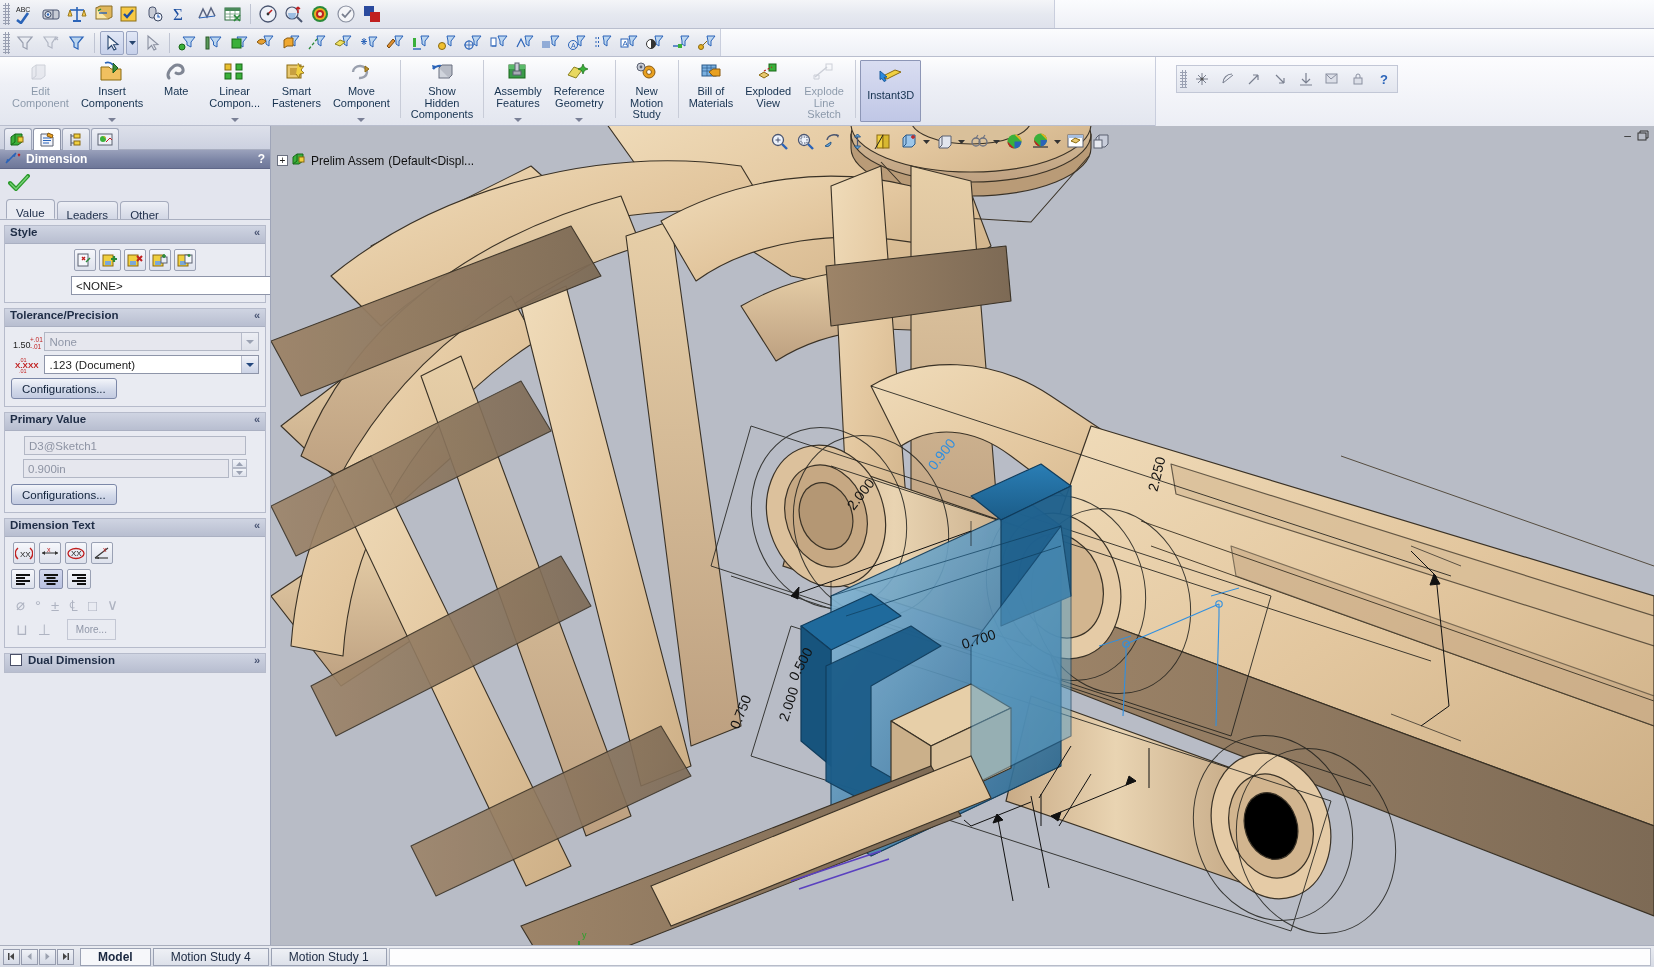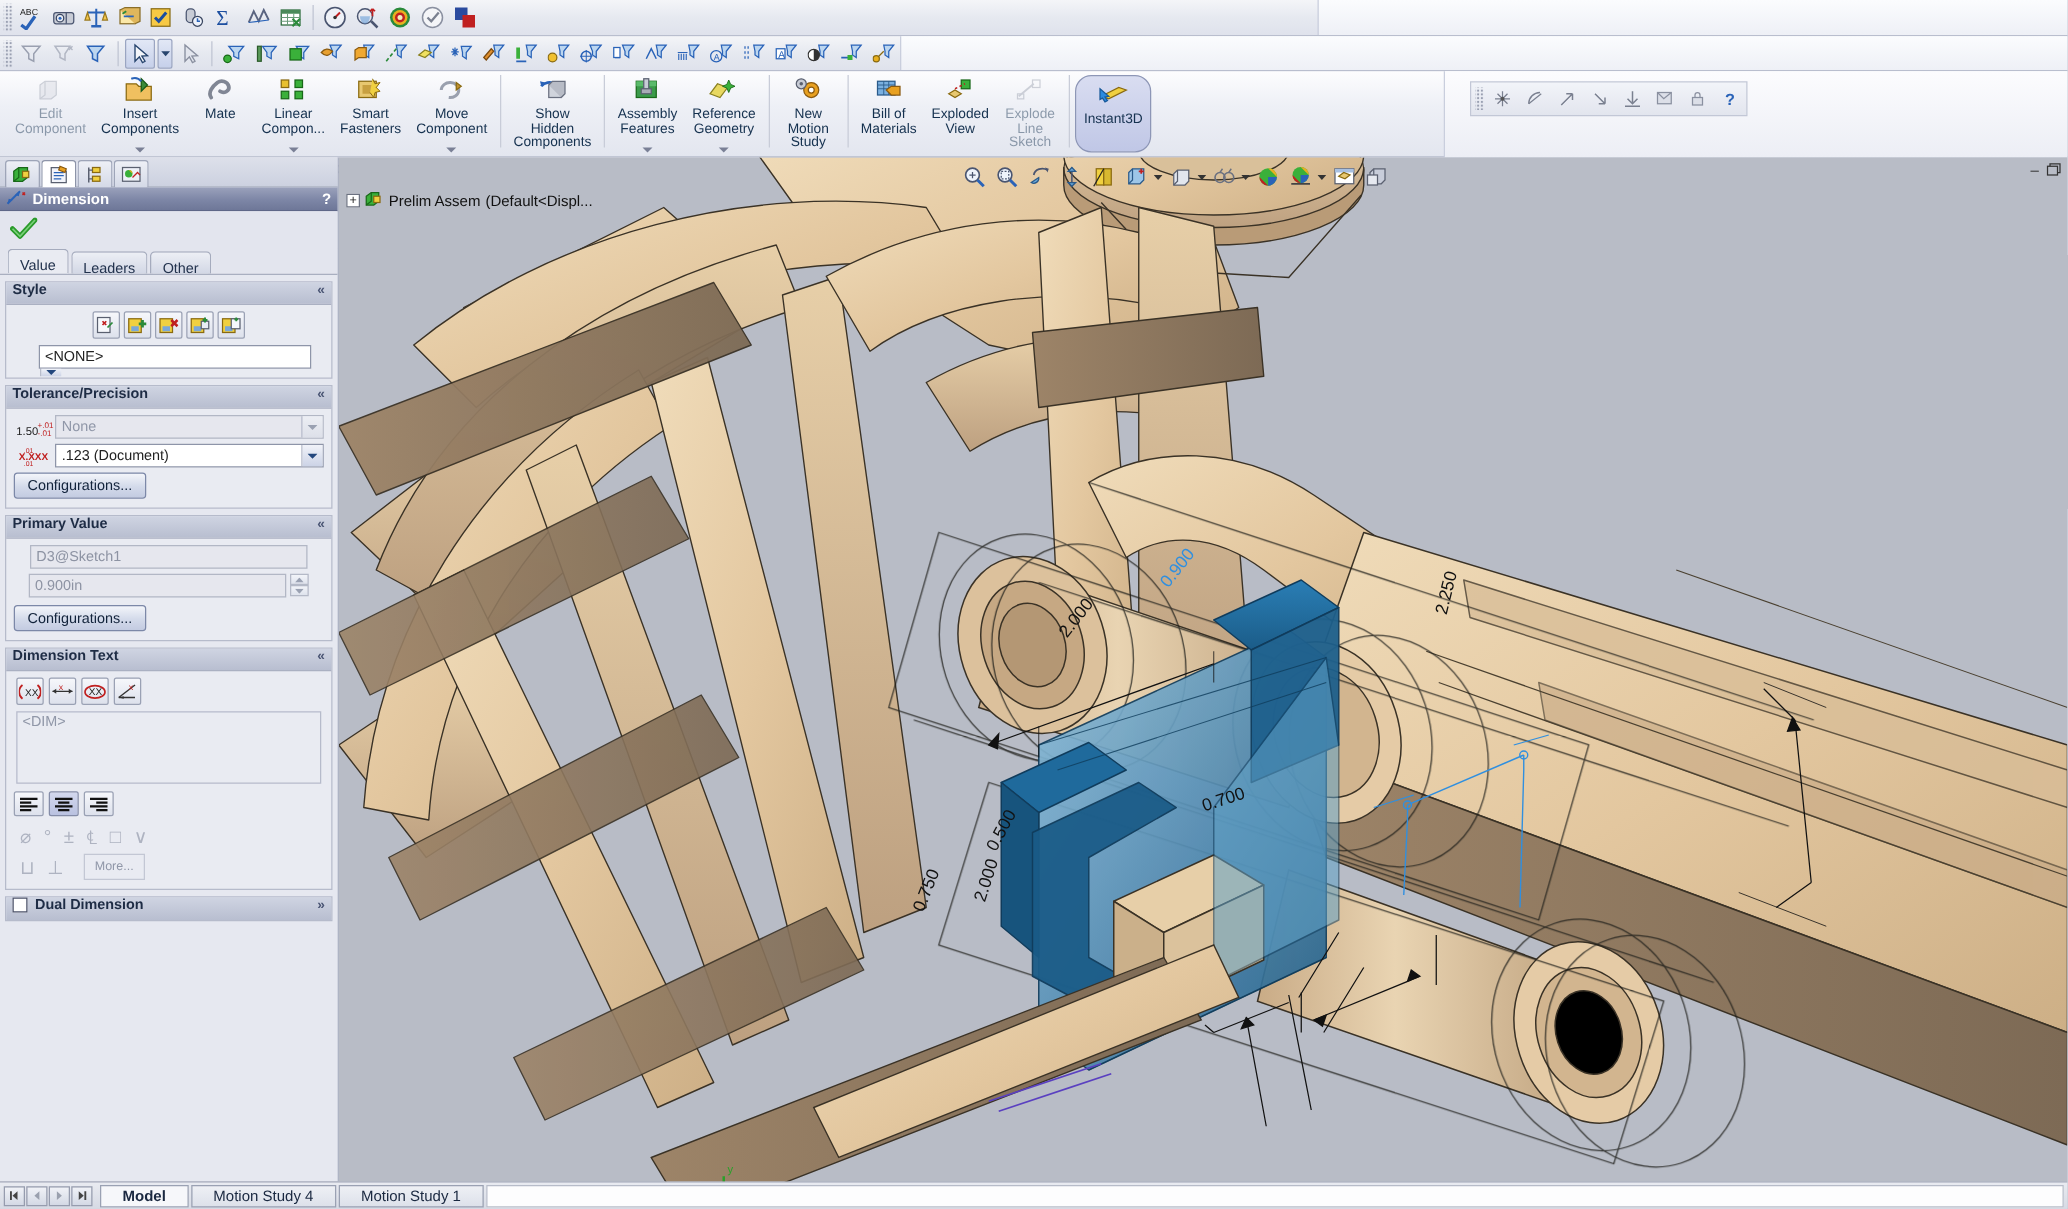--- a/index.html
+++ b/index.html
@@ -61,21 +61,21 @@
     display:flex; flex-direction: column; align-items:center;
     padding: 3px 6px 0 6px;
     text-align:center; color:#15314f; font-size:11px; line-height:11.5px;
   }
   .cmd .ic { height: 24px; display:flex; align-items:center; justify-content:center; margin-bottom:2px;}
   .cmd .lbl { white-space: pre-line; }
   .cmd .caret { position:absolute; bottom:1px; left:50%; transform:translateX(-50%);
      width:0;height:0;border-left:4px solid transparent;border-right:4px solid transparent;border-top:4px solid #7a8096;}
   .cmdsep { width:1px; height:58px; background:#c8ccd8; margin:3px 4px 0 4px; flex:0 0 auto;}
   .cmd.active {
-    border:1px solid #8d96b6; border-radius:13px;
+    border:1px solid #8d96b6; border-radius:1px;
     background: linear-gradient(to bottom,#d9ddf1,#c0c7e6);
     height:62px;
   }
   .ribbon-right {
     position:absolute; right:0; top:0; height:69px; width:499px;
     background: linear-gradient(to bottom,#fcfcfe,#eceef5);
     border-left:1px solid #c9cedd;
   }
   .mini-tb {
     position:absolute; left:6px; top:4px; height:28px;
@@ -1192,21 +1192,21 @@
             </div>
             <div class="ibtn">
               <svg width="16" height="15" viewBox="0 0 16 15">
                   <rect x="1" y="2" width="10" height="11" fill="#f0d040" stroke="#8a6a10"></rect>
                   <rect x="3" y="8" width="6" height="4" fill="#7aa8d8"></rect>
                   <rect x="8" y="2" width="7" height="8" fill="#f6f8fc" stroke="#5a6070"></rect>
                   <path d="M12 1 v3 M10.5 2.5 h3" stroke="#2a8a3a" stroke-width="1.4"></path>
                 </svg>
             </div>
           </div>
-          <div class="combo" style="margin-left:20px;flex-direction:column;">
+          <div class="combo" style="margin-left:60px;">
             <div class="txt">&lt;NONE&gt;</div>
             <div class="arrow">
               <svg width="8" height="6" viewBox="0 0 8 6">
                   <path d="M0 1 h8 l-4 4 z" fill="#23477d"></path>
                 </svg>
             </div>
           </div>
         </div>
       </div>
 
@@ -1314,21 +1314,20 @@
             </div>
             <div class="ibtn">
               <svg width="18" height="15" viewBox="0 0 18 15">
                   <path d="M2 12 L15 2" stroke="#333" stroke-width="1.1"></path>
                   <path d="M2 12 h13" stroke="#333" stroke-width="1.1"></path>
                   <path d="M2 12 l4 -1 v2 z" fill="#333"></path>
                   <text x="10" y="6" font-size="7" fill="#c02020" font-family="Liberation Sans">x</text>
                 </svg>
             </div>
           </div>
-          <div class="dimtext">&lt;DIM&gt;</div>
           <div class="alignrow">
             <div class="ibtn" style="width:24px;height:20px;">
               <svg width="16" height="13" viewBox="0 0 16 13">
                   <path d="M1 2 h14 M1 5 h9 M1 8 h14 M1 11 h9" stroke="#111" stroke-width="1.8"></path>
                 </svg>
             </div>
             <div class="ibtn on" style="width:24px;height:20px;">
               <svg width="16" height="13" viewBox="0 0 16 13">
                   <path d="M1 2 h14 M3.5 5 h9 M1 8 h14 M3.5 11 h9" stroke="#111" stroke-width="1.8"></path>
                 </svg>

